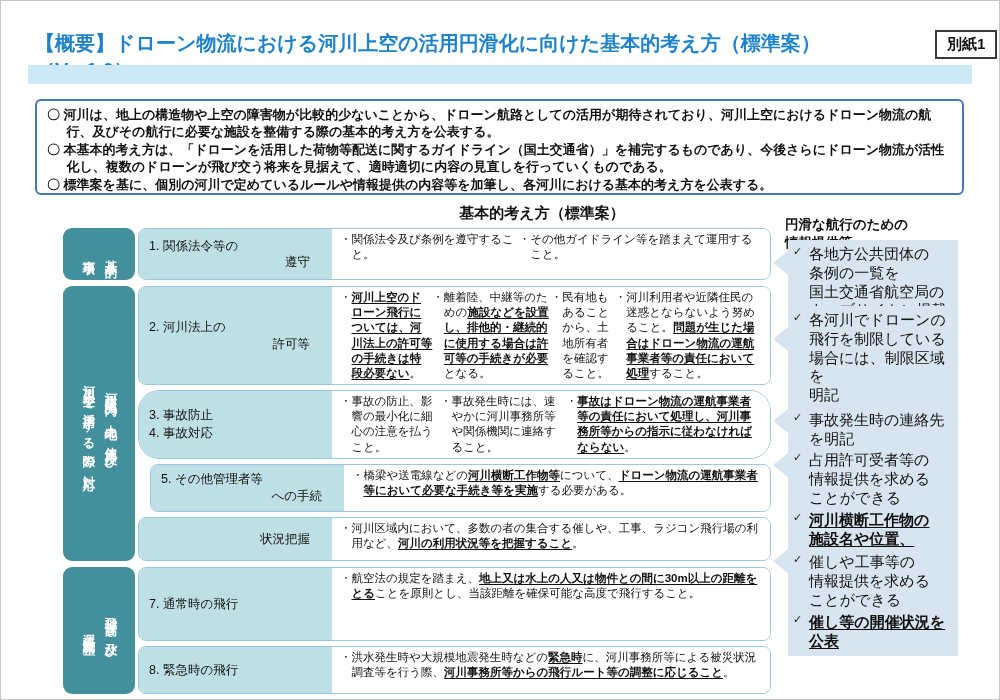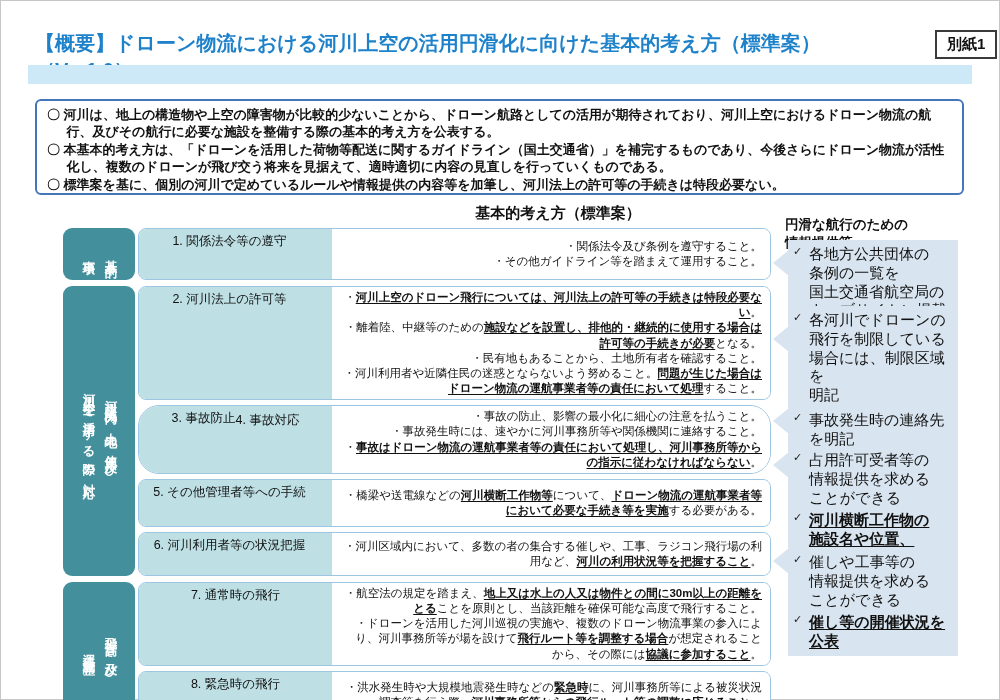--- a/index.html
+++ b/index.html
@@ -13,38 +13,38 @@
   
   .title{position:absolute;left:35px;top:30px;width:845px;font-size:20px;font-weight:bold;color:#1e82cb;letter-spacing:0;}
   .badge{position:absolute;left:935px;top:30px;border:2px solid #3a3a3a;background:#fff;padding:3px 10px;font-size:15px;font-weight:bold;color:#111;}
   .band{position:absolute;left:28px;top:65px;width:944px;height:19px;background:#cde9f7;}
 
   
   .intro{position:absolute;left:35px;top:99px;width:929px;height:96px;border:2px solid #4576b9;border-radius:6px;background:#fff;box-sizing:border-box;padding:5px 10px;}
   .intro-bullet{font-size:13px;font-weight:600;line-height:1.34;padding-left:1.5em;text-indent:-1.5em;}
 
   
-  .main-header{position:absolute;left:338px;top:204px;width:440px;text-align:center;font-size:15px;font-weight:bold;}
+  .main-header{position:absolute;left:322px;top:204px;width:440px;text-align:center;font-size:15px;font-weight:bold;}
   .right-header{position:absolute;left:785px;top:216px;width:175px;font-size:13.5px;font-weight:bold;line-height:1.3;white-space:pre-line;}
 
   
   .table-area{position:absolute;left:63px;top:228px;width:708px;}
   .group{display:flex;align-items:stretch;margin-bottom:6px;}
   .sidebar-cell{width:72px;flex:none;margin-right:3px;background:#43909c;border-radius:9px;color:#fff;
     display:flex;align-items:center;justify-content:center;}
   .sidebar-cell span{writing-mode:vertical-rl;text-orientation:upright;white-space:pre-line;
     font-size:12.5px;font-weight:bold;letter-spacing:3px;line-height:1.75;text-align:center;}
   .rows-col{flex:1;display:flex;flex-direction:column;gap:5px;}
   .row{display:flex;border:1px solid #9cc6e2;border-radius:8px;overflow:hidden;background:#fff;box-sizing:border-box;}
   .label-cell{width:193px;flex:none;background:#bee0e5;box-sizing:border-box;padding:4px 10px;
-    display:flex;flex-direction:row;justify-content:center;font-size:12.5px;color:#111;}
+    display:flex;flex-direction:column;justify-content:center;font-size:12.5px;color:#111;}
   .label-line{line-height:1.3;}
   .label-line.right{text-align:right;padding-right:12px;}
   .label-line.gap{margin-top:2px;}
-  .content-cell{flex:1;background:#fff;box-sizing:border-box;padding:3px 8px;font-size:11.5px;line-height:1.32;color:#111;display:flex;flex-direction:column;justify-content:center;text-align:right;}
+  .content-cell{flex:1;background:#fff;box-sizing:border-box;padding:3px 8px;font-size:11.5px;line-height:1.32;color:#111;display:flex;justify-content:center;}
   .bullet{padding-left:1em;text-indent:-1em;}
   .em{font-weight:bold;text-decoration:underline;text-underline-offset:2px;}
 
   
   .info-box{position:absolute;left:788px;width:170px;background:#d8e4ef;box-sizing:border-box;padding:5px 6px 5px 5px;}
   .tail{position:absolute;left:-15px;width:0;height:0;border-top:13px solid transparent;border-bottom:13px solid transparent;border-right:16px solid #d8e4ef;}
   .info-item{display:flex;gap:3px;margin-bottom:4px;}
   .info-item:last-child{margin-bottom:0;}
   .check{flex:none;width:13px;font-size:11px;font-weight:bold;color:#222;}
   .info-text{white-space:pre-line;font-size:15px;line-height:1.25;color:#111;}
@@ -55,21 +55,21 @@
 <div class="page-frame"></div>
 
 <div class="title">【概要】ドローン物流における河川上空の活用円滑化に向けた基本的考え方（標準案）（Ver1.0）</div>
 <div class="badge">別紙1</div>
 <div class="band"></div>
 
 <div class="intro">
   <div>
       <div class="intro-bullet">〇 河川は、地上の構造物や上空の障害物が比較的少ないことから、ドローン航路としての活用が期待されており、河川上空におけるドローン物流の航行、及びその航行に必要な施設を整備する際の基本的考え方を公表する。</div>
       <div class="intro-bullet">〇 本基本的考え方は、「ドローンを活用した荷物等配送に関するガイドライン（国土交通省）」を補完するものであり、今後さらにドローン物流が活性化し、複数のドローンが飛び交う将来を見据えて、適時適切に内容の見直しを行っていくものである。</div>
-      <div class="intro-bullet">〇 標準案を基に、個別の河川で定めているルールや情報提供の内容等を加筆し、河川法上の許可等の手続きは特段必要ない。</div>
+      <div class="intro-bullet">〇 標準案を基に、個別の河川で定めているルールや情報提供の内容等を加筆し、各河川における基本的考え方を公表する。</div>
     </div>
 </div>
 
 <div class="main-header">基本的考え方（標準案）</div>
 <div class="right-header">円滑な航行のための
 情報提供等</div>
 
 <div class="table-area">
   <div>
       <div class="group">
@@ -112,53 +112,51 @@
             <div class="label-cell">
               <div class="label-line">3. 事故防止</div>
               <div class="label-line gap">4. 事故対応</div>
             </div>
             <div class="content-cell">
               <div class="bullet"><span>・事故の防止、影響の最小化に細心の注意を払うこと。</span></div>
               <div class="bullet"><span>・事故発生時には、速やかに河川事務所等や関係機関に連絡すること。</span></div>
               <div class="bullet"><span>・</span><span class="em">事故はドローン物流の運航事業者等の責任において処理し、河川事務所等からの指示に従わなければならない</span><span>。</span></div>
             </div>
           </div>
-          <div class="row" style="min-height: 48px;">
+          <div class="row" style="min-height: 48px; margin-left: 12px;">
             <div class="label-cell">
               <div class="label-line">5. その他管理者等</div>
               <div class="label-line right">への手続</div>
             </div>
             <div class="content-cell">
               <div class="bullet"><span>・橋梁や送電線などの</span><span class="em">河川横断工作物等</span><span>について、</span><span class="em">ドローン物流の運航事業者等において必要な手続き等を実施</span><span>する必要がある。</span></div>
             </div>
           </div>
           <div class="row" style="min-height: 44px;">
             <div class="label-cell">
-              <div class="label-line">6. 河川利用者等の</div>
               <div class="label-line right">状況把握</div>
             </div>
             <div class="content-cell">
               <div class="bullet"><span>・河川区域内において、多数の者の集合する催しや、工事、ラジコン飛行場の利用など、</span><span class="em">河川の利用状況等を把握すること</span><span>。</span></div>
             </div>
           </div>
         </div>
       </div>
       <div class="group">
         <div class="sidebar-cell">
           <span>飛行高さ及び
 運行調整</span>
         </div>
         <div class="rows-col">
           <div class="row" style="min-height: 74px;">
             <div class="label-cell">
               <div class="label-line">7. 通常時の飛行</div>
             </div>
             <div class="content-cell">
               <div class="bullet"><span>・航空法の規定を踏まえ、</span><span class="em">地上又は水上の人又は物件との間に30m以上の距離をとる</span><span>ことを原則とし、当該距離を確保可能な高度で飛行すること。</span></div>
-              <div class="bullet"><span>・ドローンを活用した河川巡視の実施や、複数のドローン物流事業の参入により、河川事務所等が場を設けて</span><span class="em">飛行ルート等を調整する場合</span><span>が想定されることから、その際には</span><span class="em">協議に参加すること</span><span>。</span></div>
             </div>
           </div>
           <div class="row" style="min-height: 48px;">
             <div class="label-cell">
               <div class="label-line">8. 緊急時の飛行</div>
             </div>
             <div class="content-cell">
               <div class="bullet"><span>・洪水発生時や大規模地震発生時などの</span><span class="em">緊急時</span><span>に、河川事務所等による被災状況調査等を行う際、</span><span class="em">河川事務所等からの飛行ルート等の調整に応じること</span><span>。</span></div>
             </div>
           </div>

